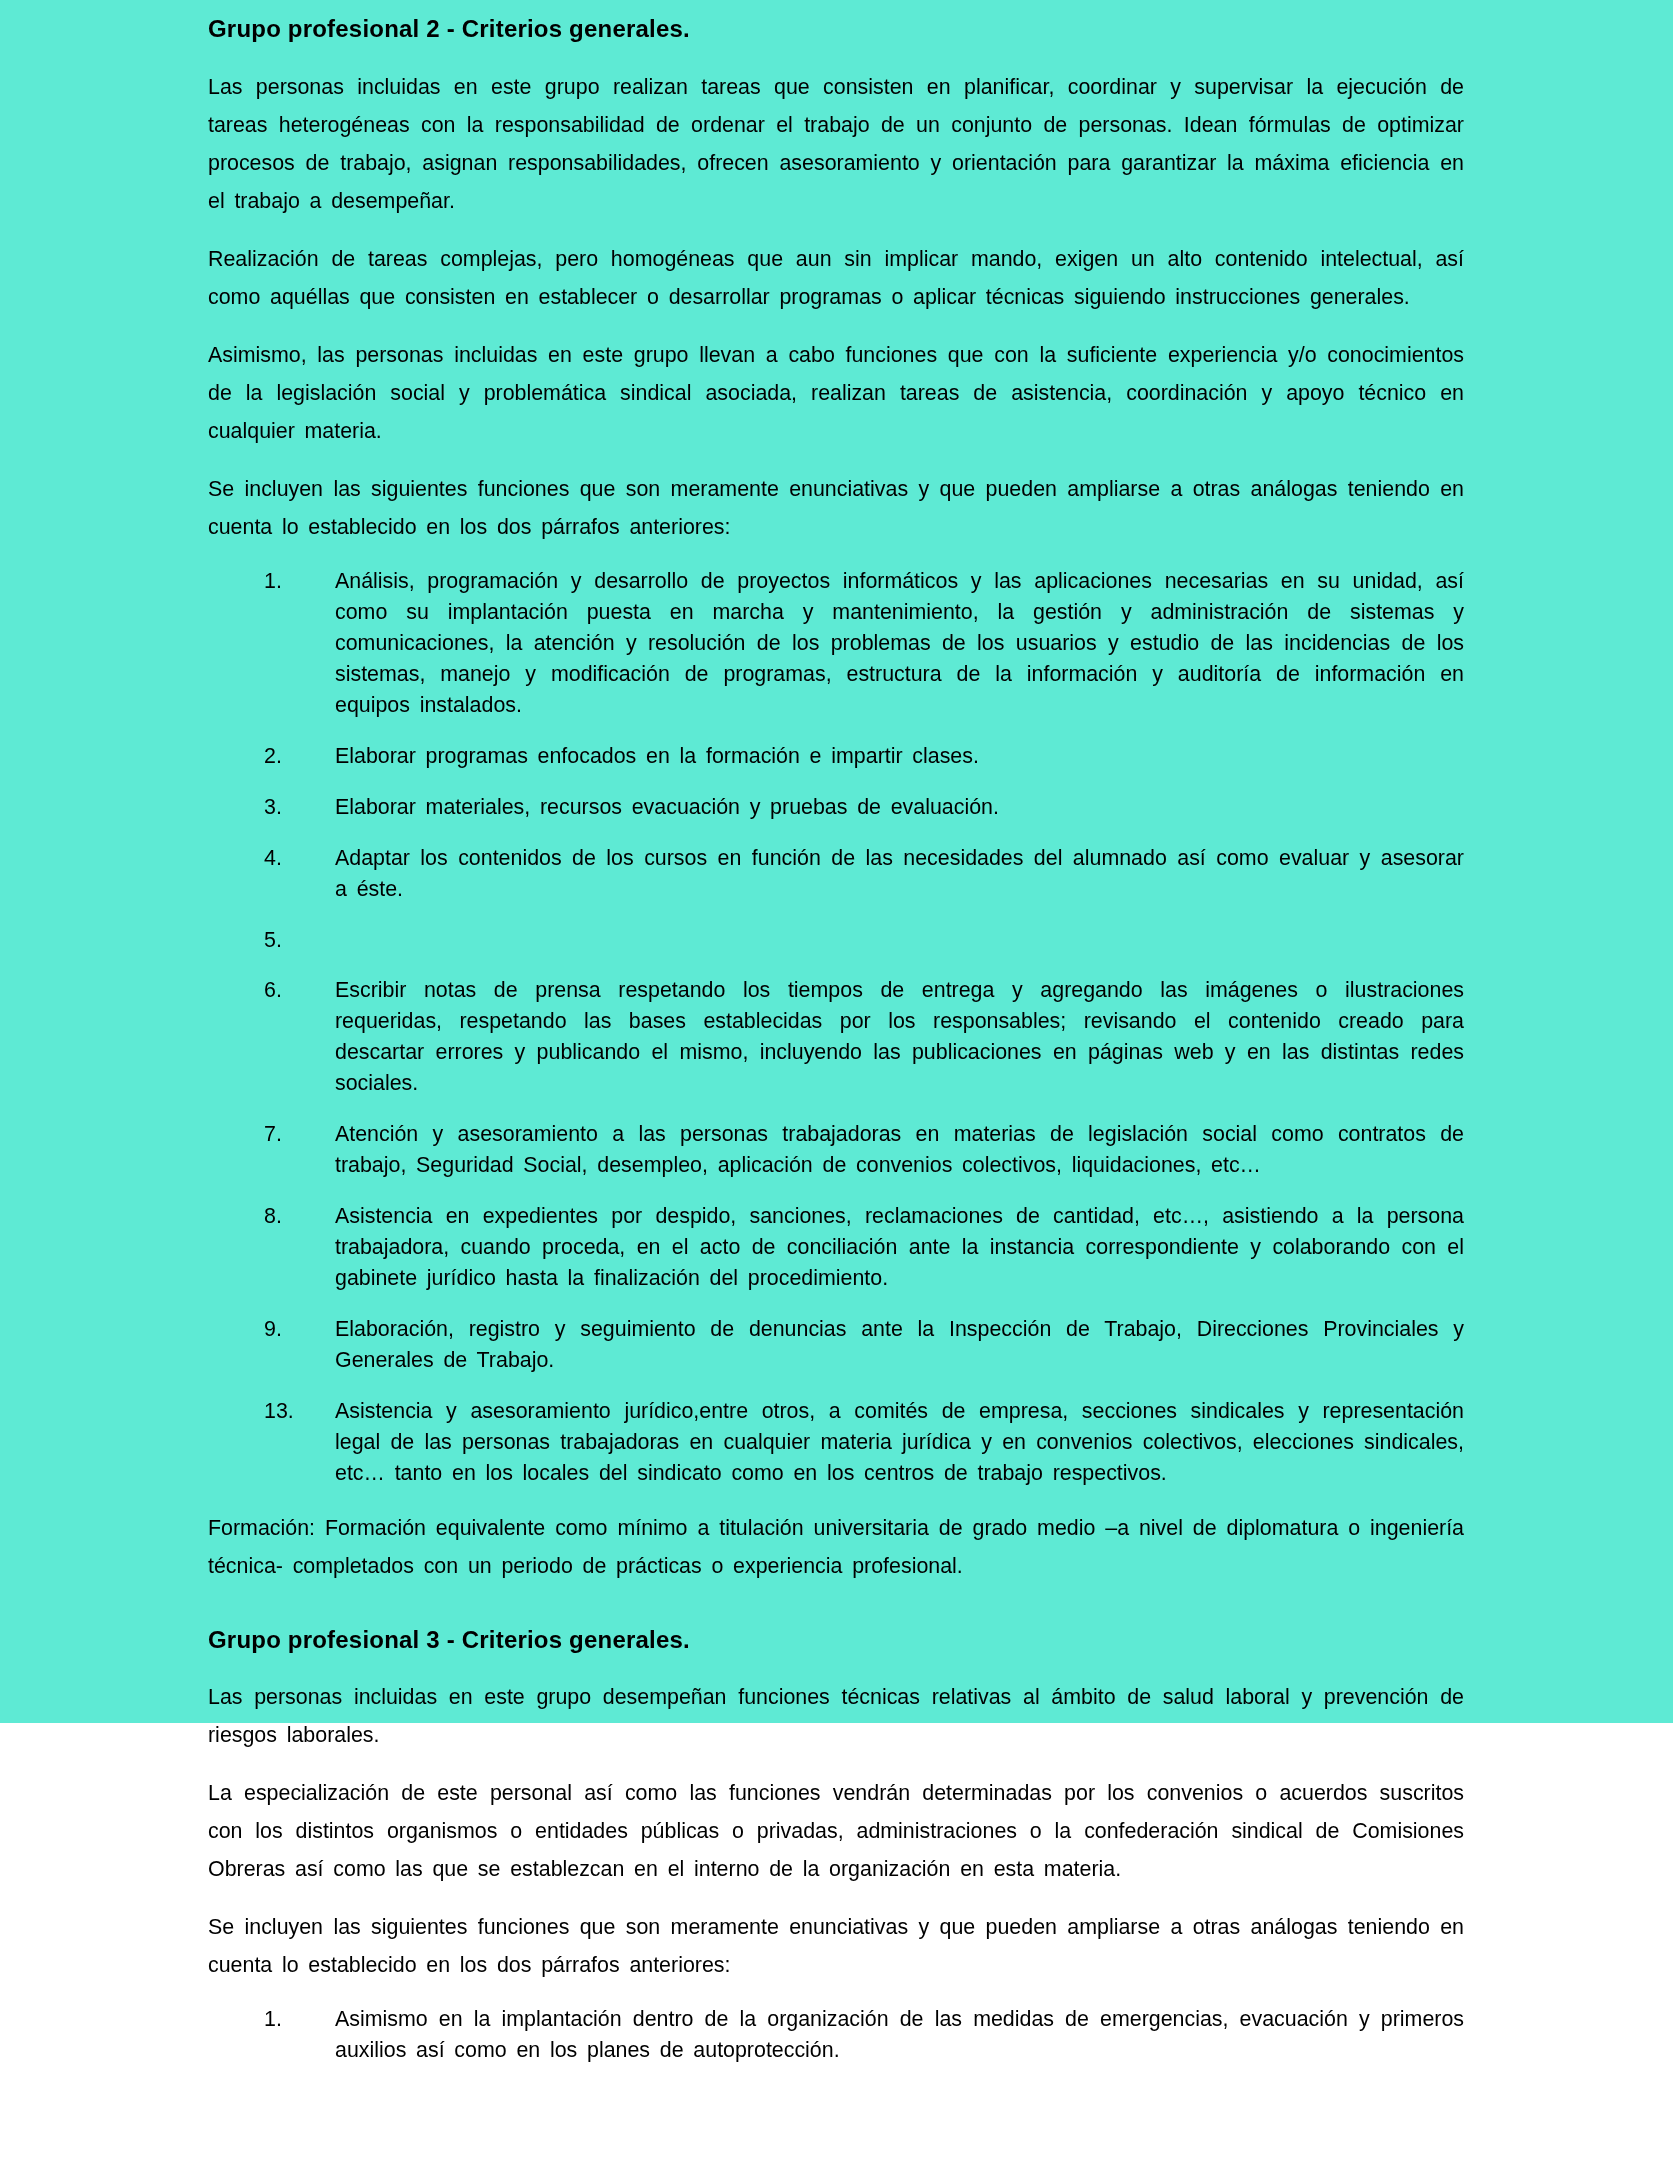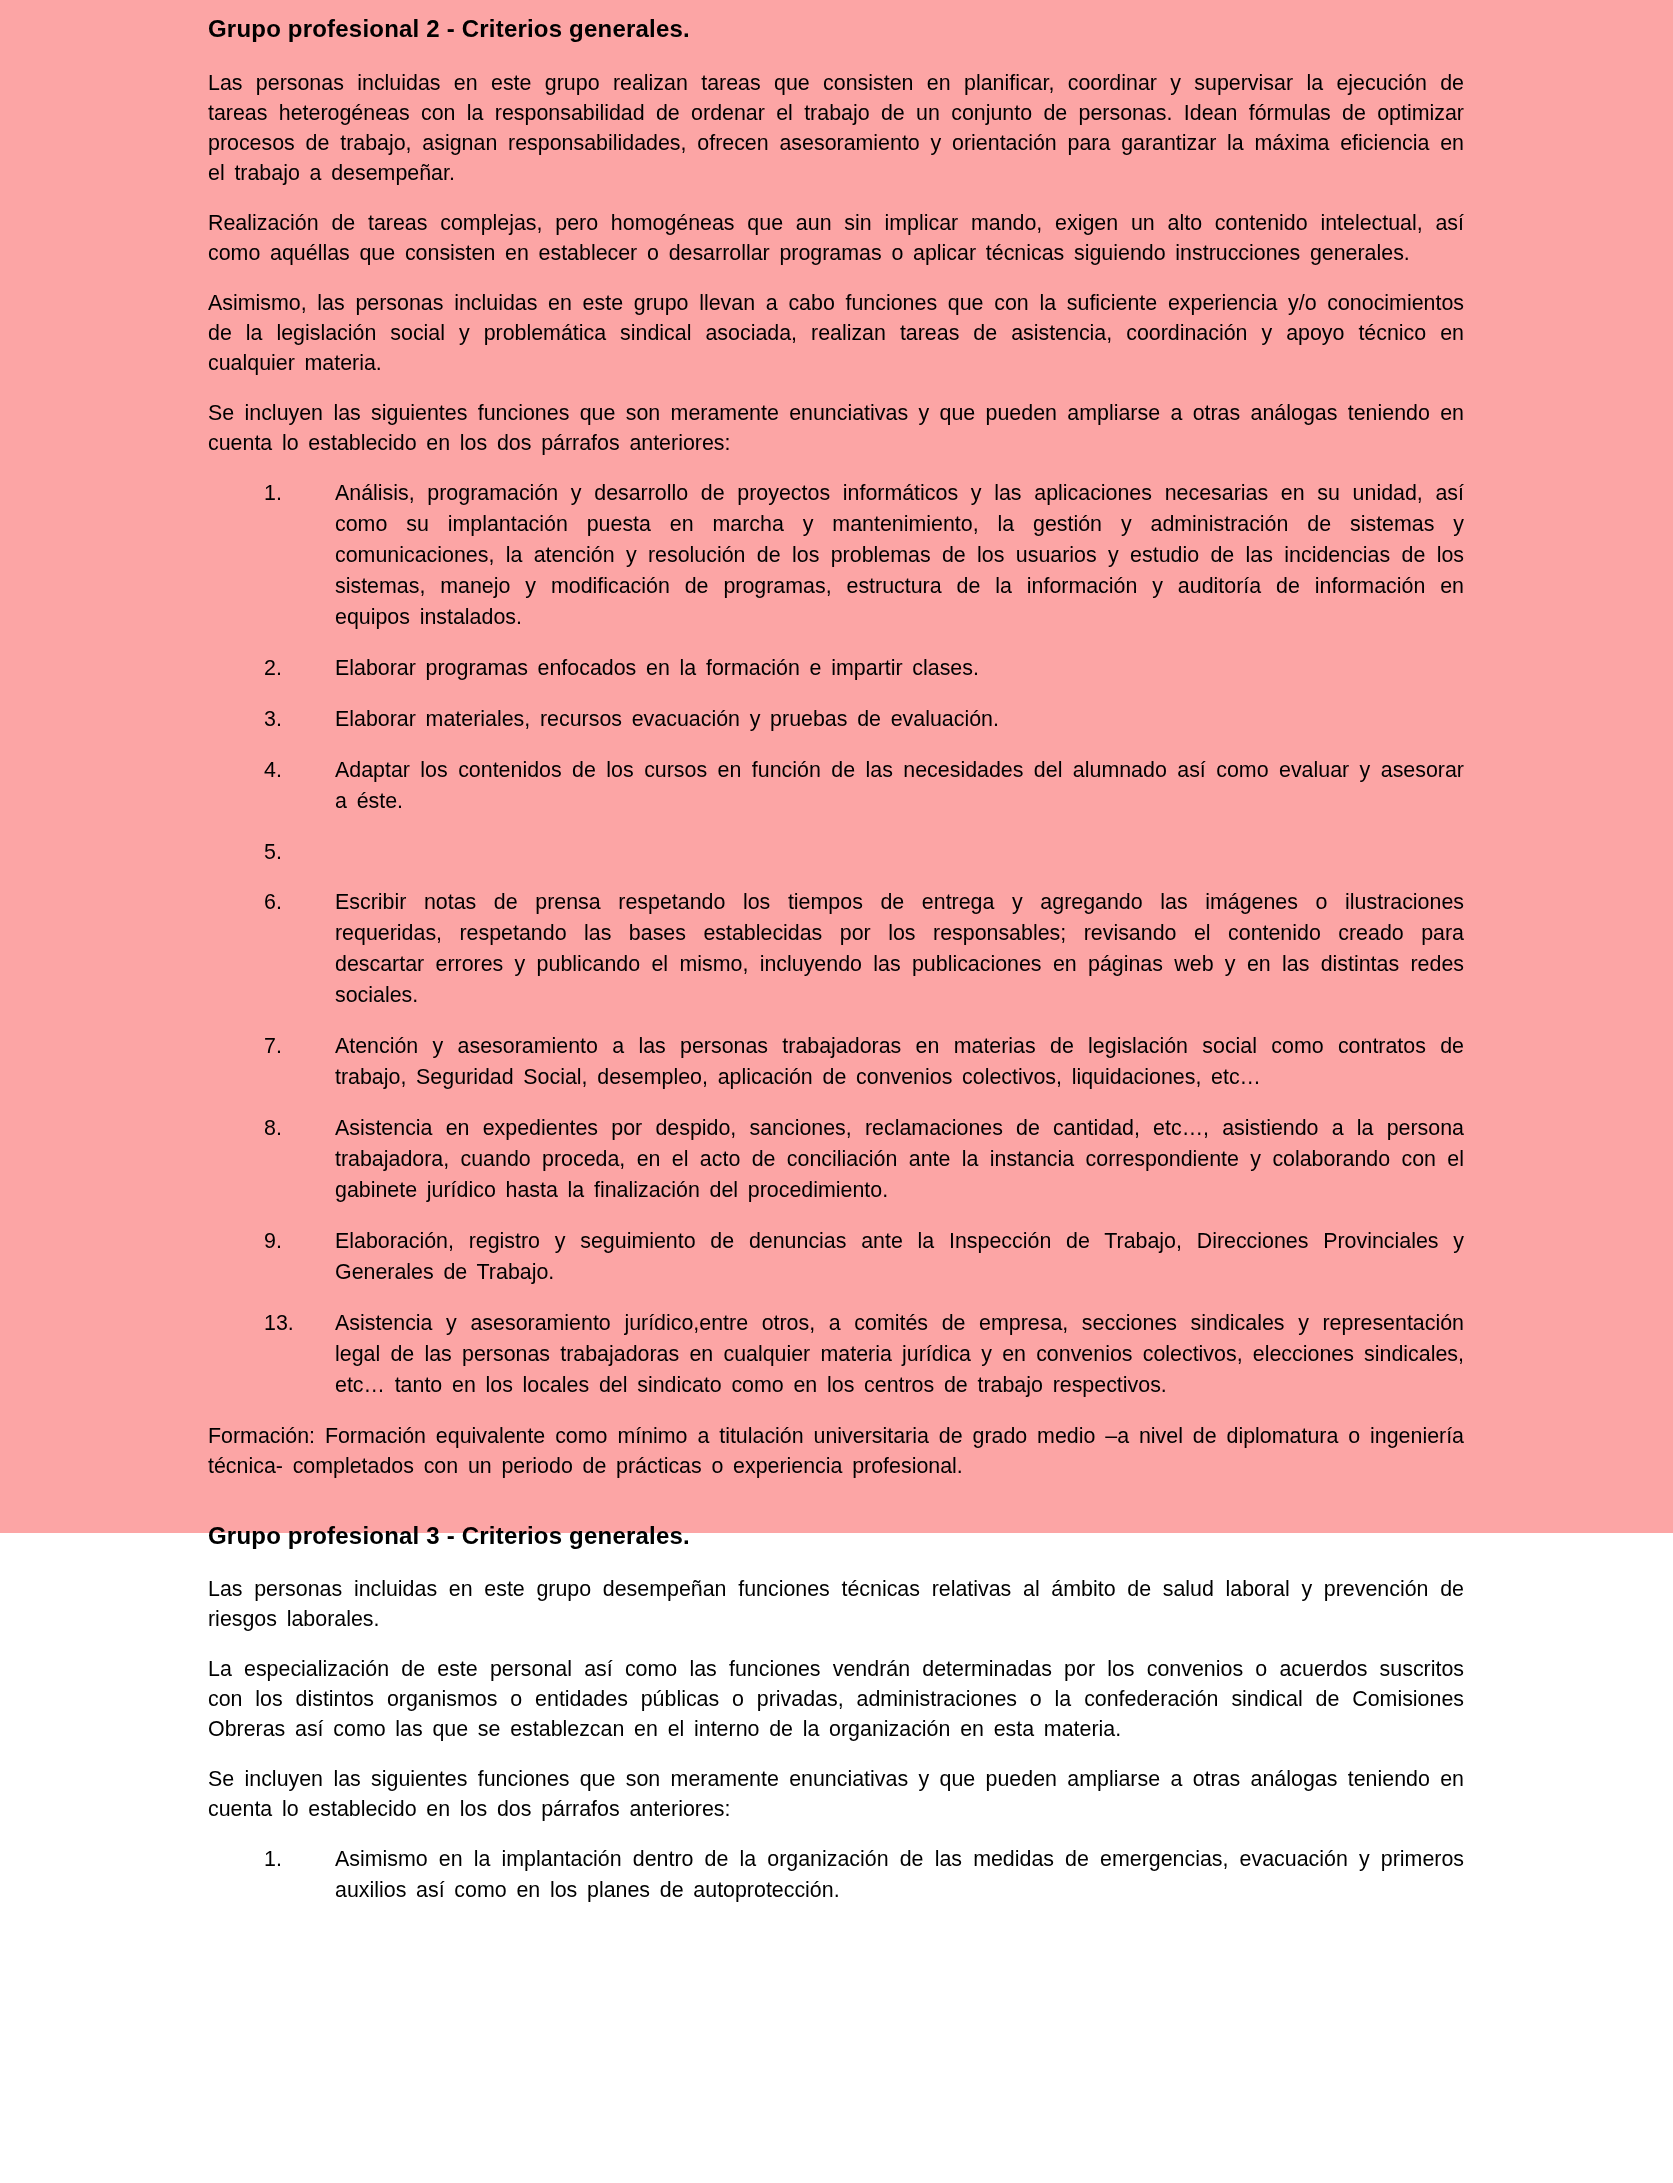--- a/index.html
+++ b/index.html
@@ -7,35 +7,35 @@
   body {
     width: 1673px;
     height: 2183px;
     overflow: hidden;
     font-family: "Liberation Sans", sans-serif;
     color: #000000;
     -webkit-font-smoothing: antialiased;
   }
   .page {
     width: 1673px;
-    height: 1533px;
+    height: 1723px;
     padding: 12.2px 209px 0 208px;
-    background: #fca5a5;
+    background: #5eead4;
   }
   .heading {
     font-size: 24px;
     font-weight: bold;
     line-height: 34px;
     margin-bottom: 21.4px;
     letter-spacing: 0.2px;
   }
   .heading.spaced-top { margin-top: 38px; }
   .para {
     font-size: 21.4px;
-    line-height: 30px;
+    line-height: 38px;
     text-align: justify;
     word-spacing: 3.8px;
     margin-bottom: 20px;
   }
   .numbered-list { list-style: none; }
   .list-item {
     display: flex;
     align-items: flex-start;
     margin-bottom: 20px;
   }

